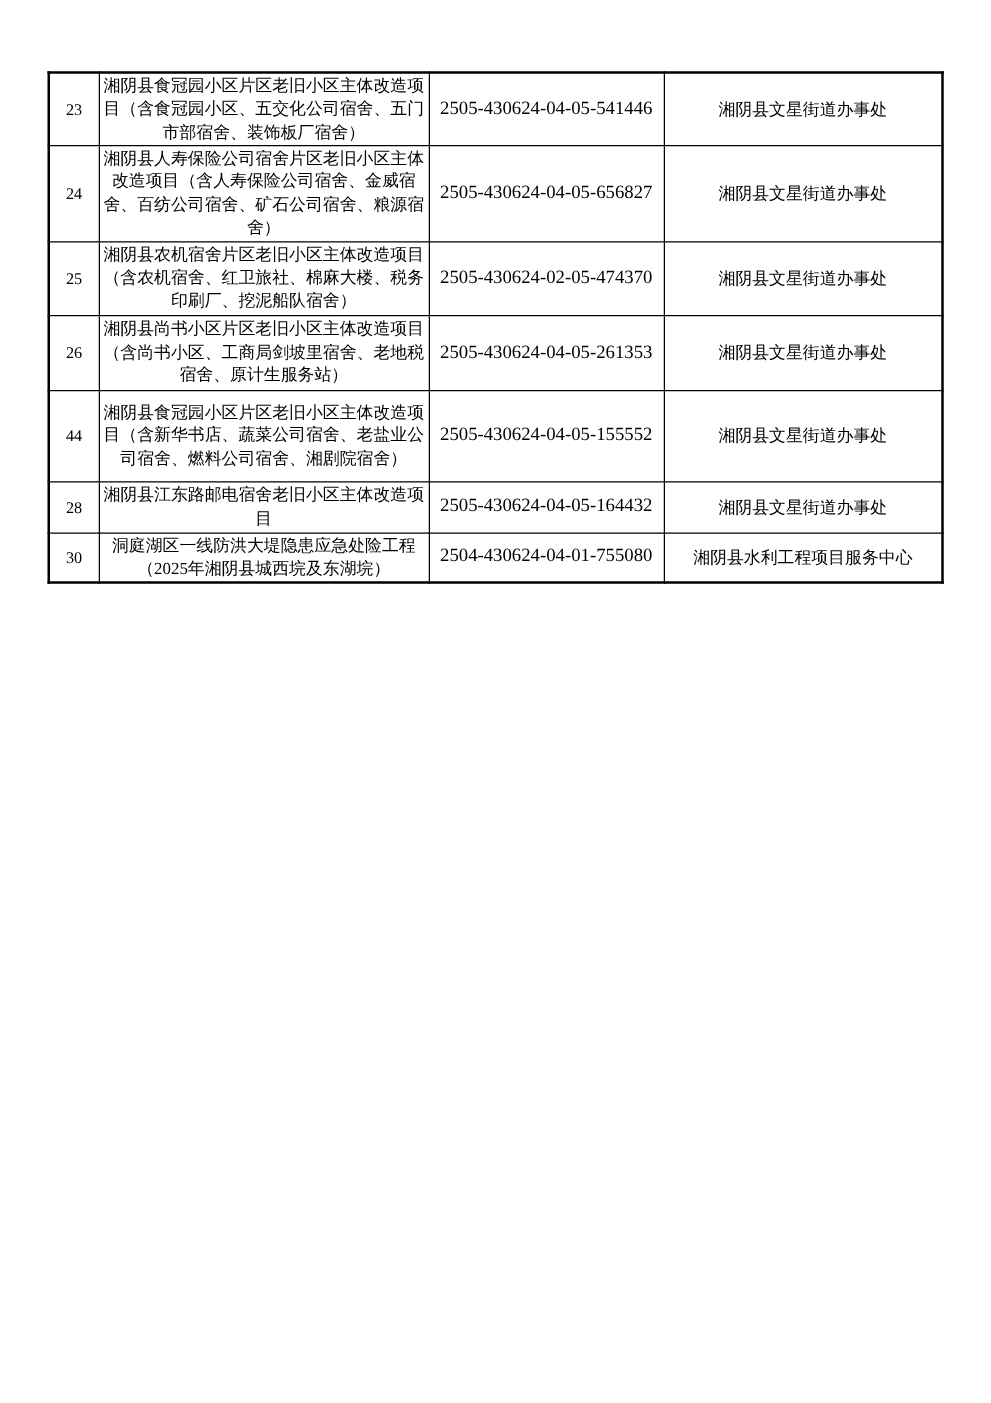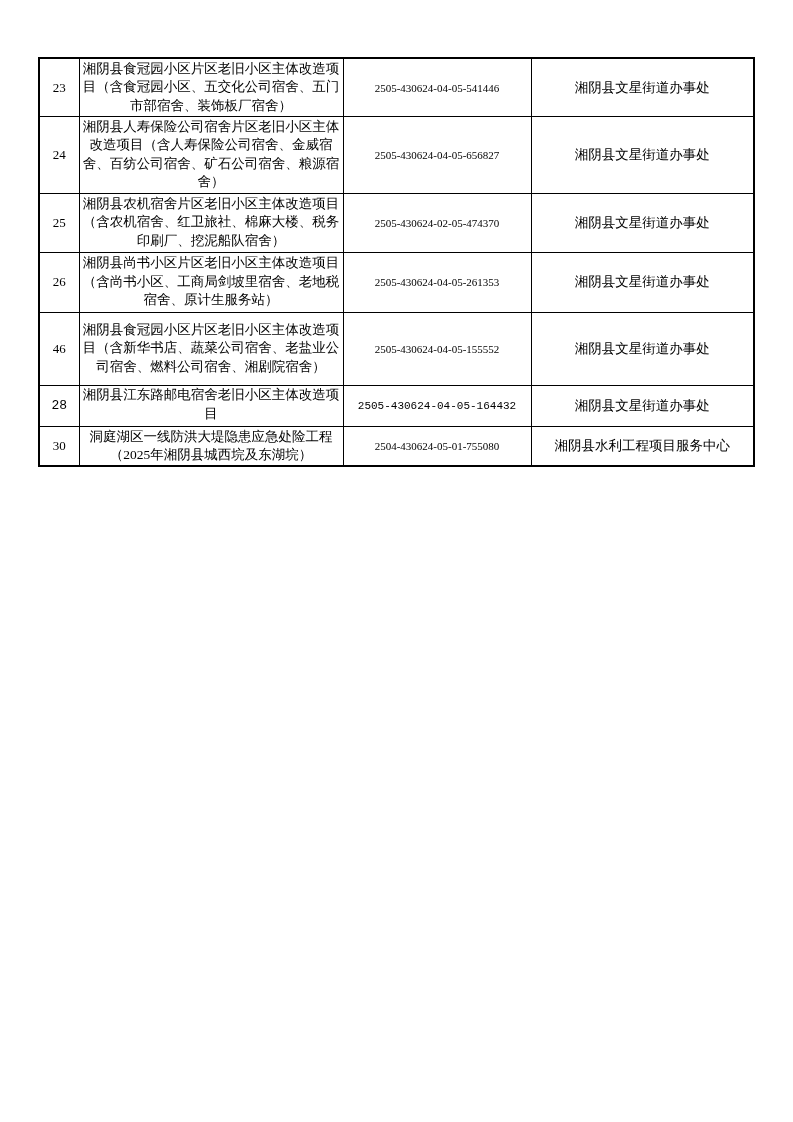--- a/index.html
+++ b/index.html
@@ -39,35 +39,35 @@
 
   td.no {
     font-size: 13px;
   }
   td.proj {
     font-size: 13.5px;
     line-height: 1.36;
     padding: 1px 3px;
   }
   td.code {
-    font-size: 11px;
+    font-size: 15px;
     letter-spacing: 0px;
     white-space: nowrap;
   }
   td.org {
     font-size: 13.5px;
     border-radius: 18px;
   }
 
   tr.r0 { height: 58px; }
   tr.r1 { height: 69px; }
   tr.r2 { height: 59px; }
   tr.r3 { height: 60px; }
   tr.r4 { height: 73px; }
-  tr.r5 { height: 41px; font-family: Liberation Mono, monospace; }
+  tr.r5 { height: 41px; }
   tr.r6 { height: 38px; }
   tr.r7 { height: 37px; }
 </style>
 </head>
 <body>
 
 <div class="page">
   <table class="doc-table">
     <colgroup>
       <col class="c-no">
@@ -94,32 +94,32 @@
         <td class="code">2505-430624-02-05-474370</td>
         <td class="org">湘阴县文星街道办事处</td>
       </tr>
       <tr class="r3">
         <td class="no">26</td>
         <td class="proj">湘阴县尚书小区片区老旧小区主体改造项目（含尚书小区、工商局剑坡里宿舍、老地税宿舍、原计生服务站）</td>
         <td class="code">2505-430624-04-05-261353</td>
         <td class="org">湘阴县文星街道办事处</td>
       </tr>
       <tr class="r4">
-        <td class="no">46</td>
+        <td class="no">44</td>
         <td class="proj">湘阴县食冠园小区片区老旧小区主体改造项目（含新华书店、蔬菜公司宿舍、老盐业公司宿舍、燃料公司宿舍、湘剧院宿舍）</td>
         <td class="code">2505-430624-04-05-155552</td>
         <td class="org">湘阴县文星街道办事处</td>
       </tr>
       <tr class="r5">
         <td class="no">28</td>
         <td class="proj">湘阴县江东路邮电宿舍老旧小区主体改造项目</td>
         <td class="code">2505-430624-04-05-164432</td>
         <td class="org">湘阴县文星街道办事处</td>
       </tr>
       <tr class="r7">
         <td class="no">30</td>
         <td class="proj">洞庭湖区一线防洪大堤隐患应急处险工程（2025年湘阴县城西垸及东湖垸）</td>
-        <td class="code">2504-430624-05-01-755080</td>
+        <td class="code">2504-430624-04-01-755080</td>
         <td class="org">湘阴县水利工程项目服务中心</td>
       </tr>
     </tbody>
   </table>
 </div>
 
 </body></html>

